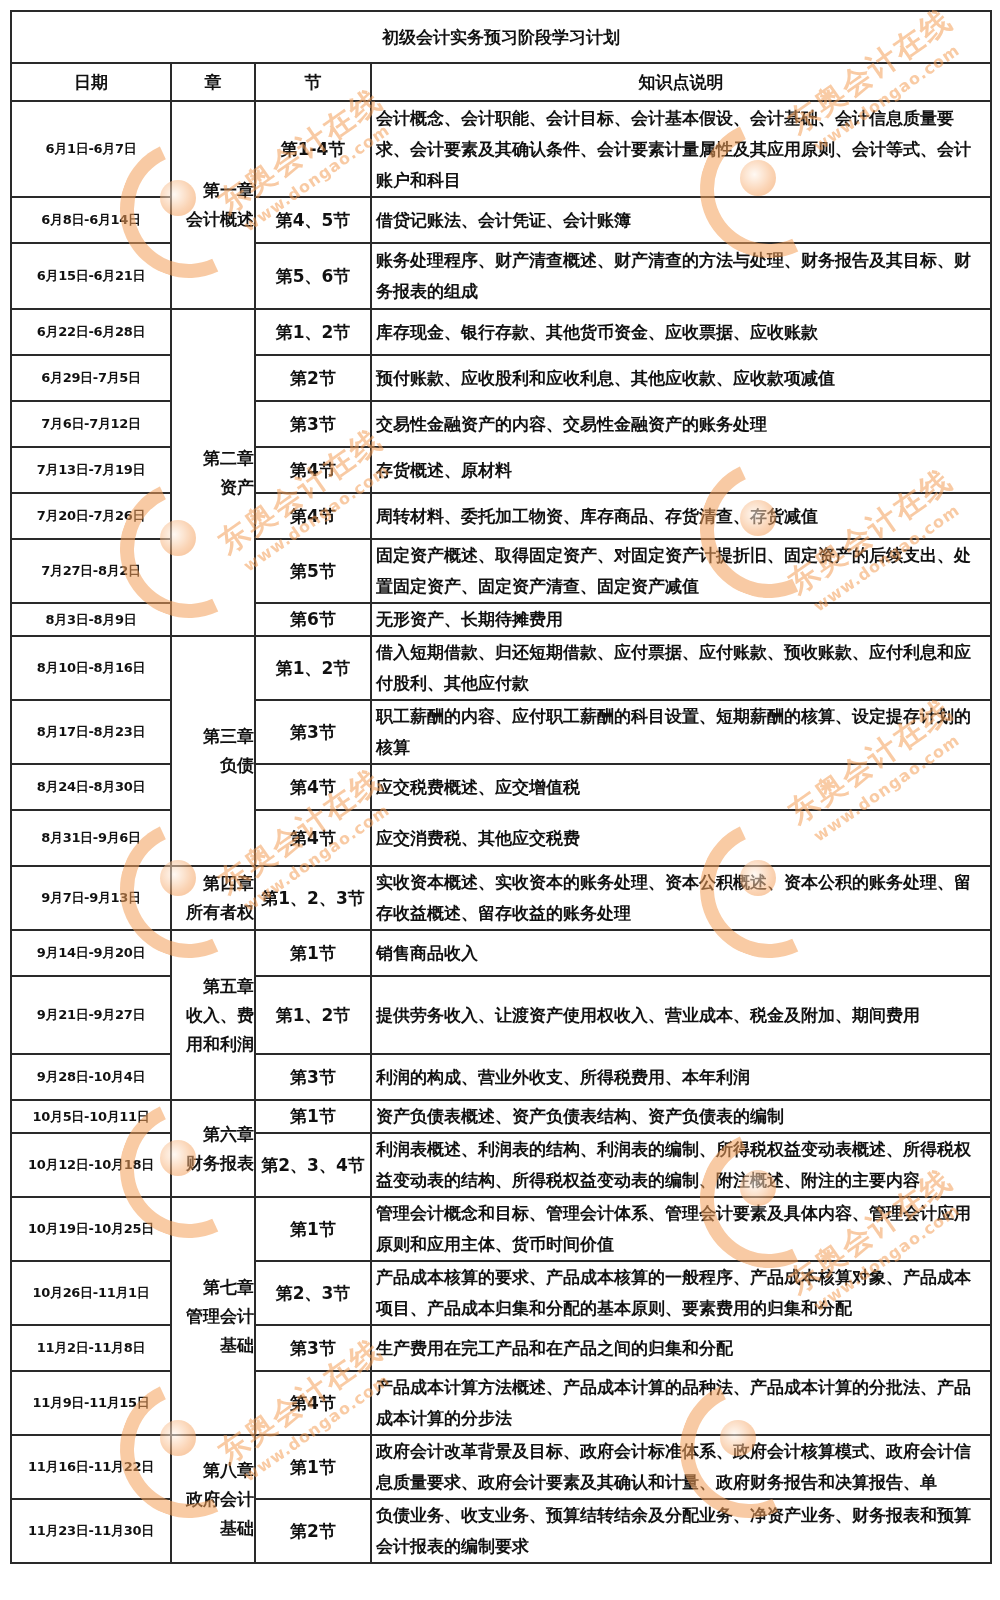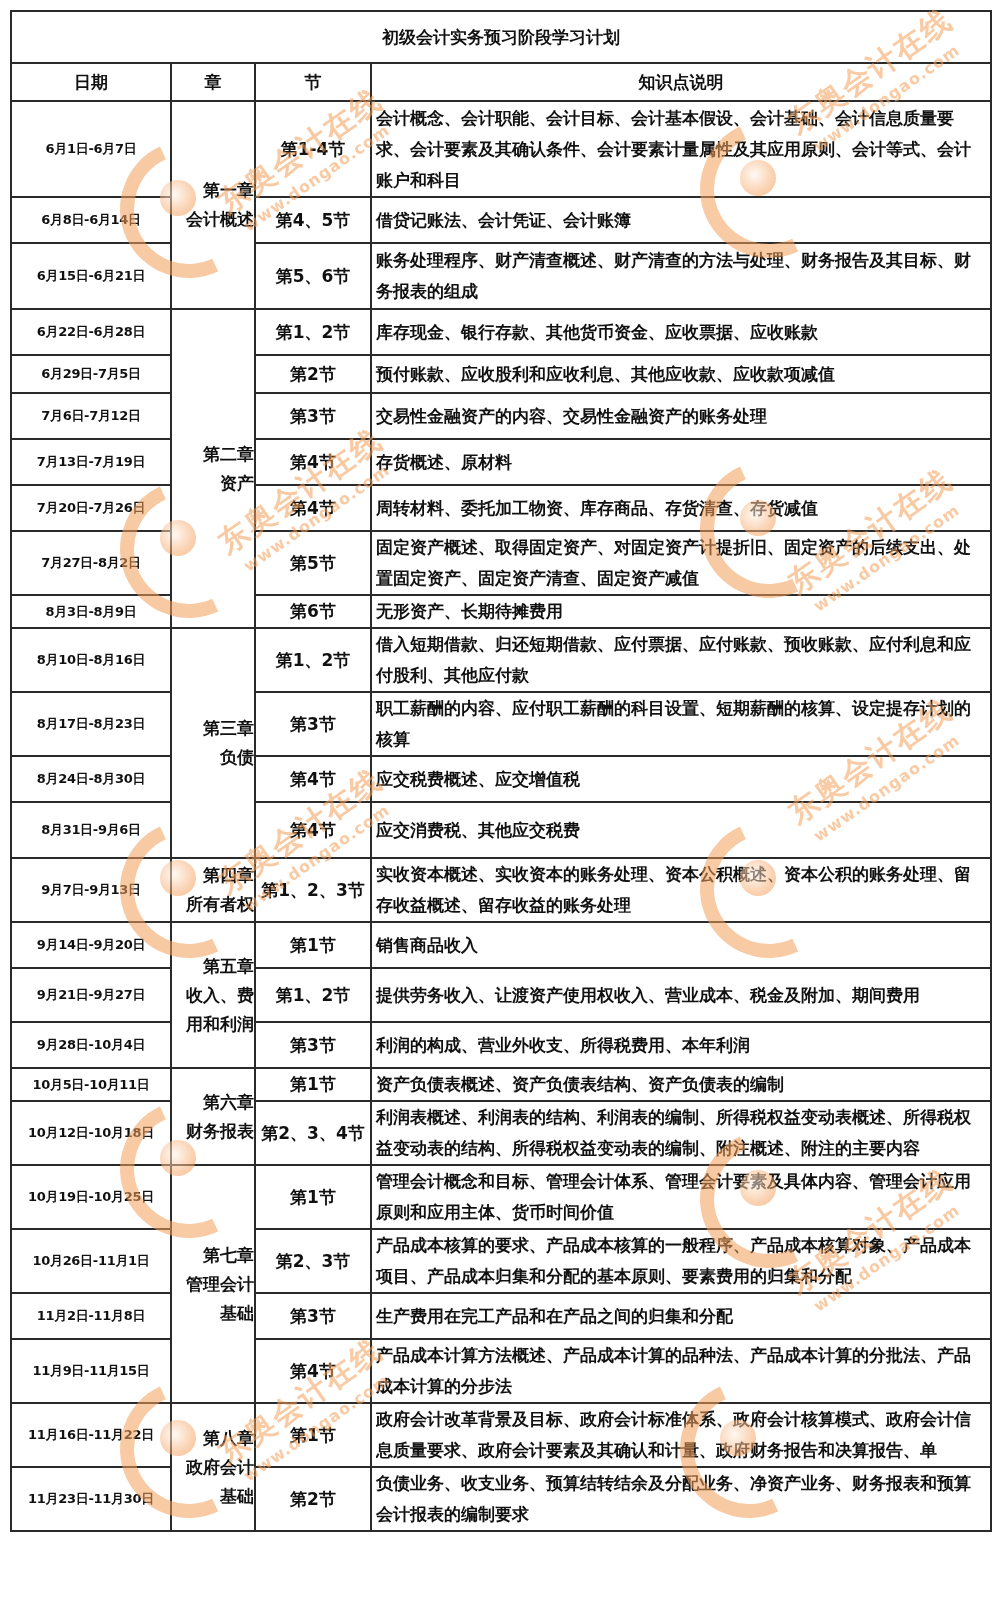--- a/index.html
+++ b/index.html
@@ -66,21 +66,21 @@
 
   <tr style="height:46px">
     <td class="date">6月22日-6月28日</td>
     <td class="chap" rowspan="7">
       <div>第二章</div>
       <div>资产</div>
     </td>
     <td class="sec">第1、2节</td>
     <td class="desc">库存现金、银行存款、其他货币资金、应收票据、应收账款</td>
   </tr>
-  <tr style="height:38px">
+  <tr style="height:46px">
     <td class="date">6月29日-7月5日</td>
     <td class="sec">第2节</td>
     <td class="desc">预付账款、应收股利和应收利息、其他应收款、应收款项减值</td>
   </tr>
   <tr style="height:46px">
     <td class="date">7月6日-7月12日</td>
     <td class="sec">第3节</td>
     <td class="desc">交易性金融资产的内容、交易性金融资产的账务处理</td>
   </tr>
   <tr style="height:46px">
@@ -142,21 +142,21 @@
   <tr style="height:46px">
     <td class="date">9月14日-9月20日</td>
     <td class="chap" rowspan="3">
       <div>第五章</div>
       <div>收入、费</div>
       <div>用和利润</div>
     </td>
     <td class="sec">第1节</td>
     <td class="desc">销售商品收入</td>
   </tr>
-  <tr style="height:54px">
+  <tr style="height:78px">
     <td class="date">9月21日-9月27日</td>
     <td class="sec">第1、2节</td>
     <td class="desc">提供劳务收入、让渡资产使用权收入、营业成本、税金及附加、期间费用</td>
   </tr>
   <tr style="height:46px">
     <td class="date">9月28日-10月4日</td>
     <td class="sec">第3节</td>
     <td class="desc">利润的构成、营业外收支、所得税费用、本年利润</td>
   </tr>
 

